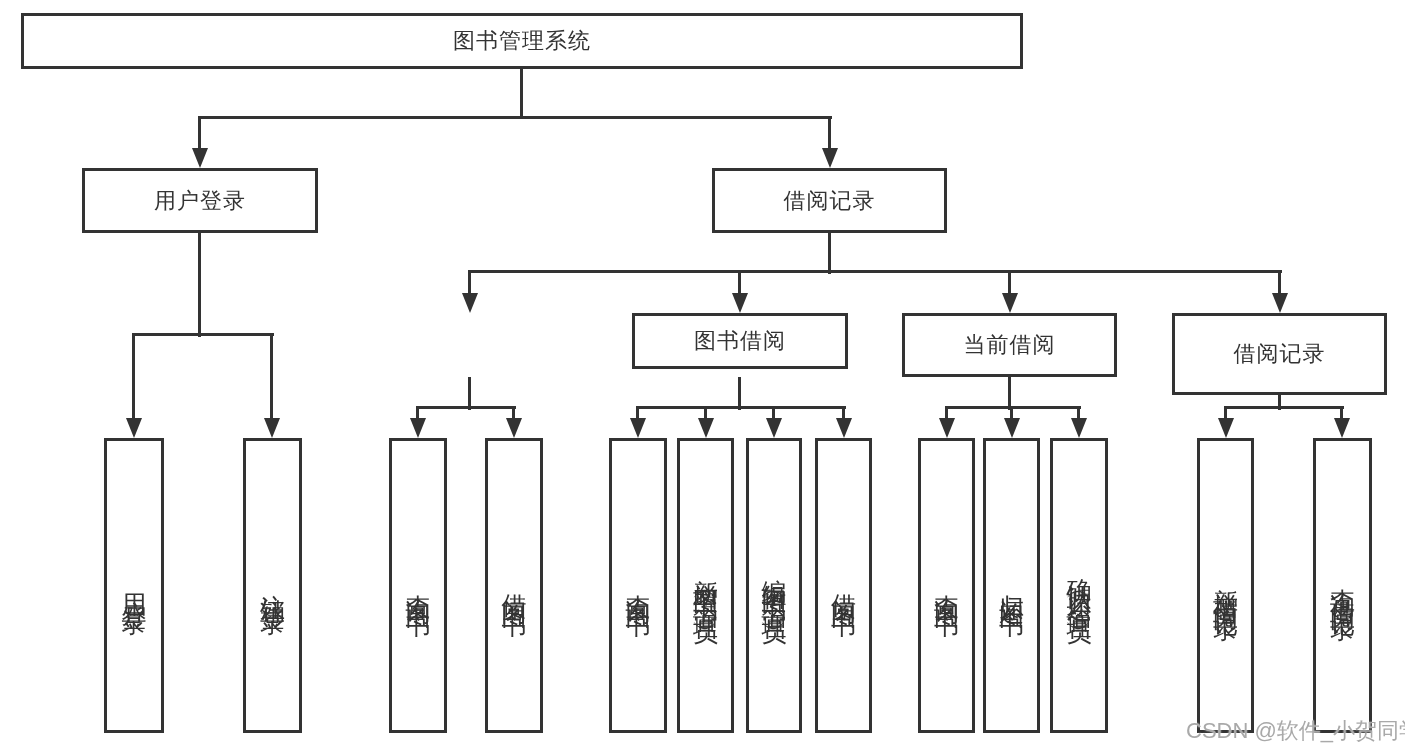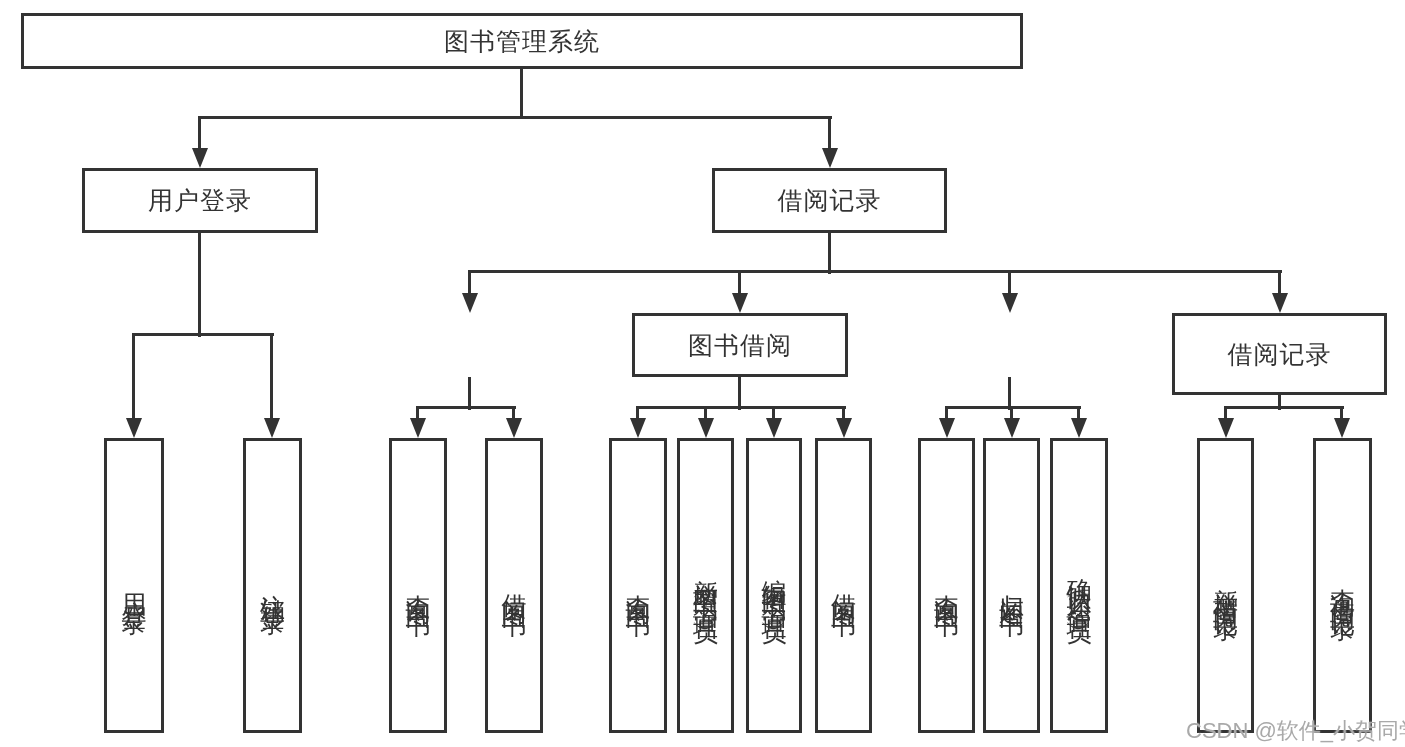--- a/index.html
+++ b/index.html
@@ -6,21 +6,21 @@
   .canvas {
     position:relative; width:1405px; height:747px; background:#ffffff;
     font-family:"Liberation Sans","DejaVu Sans",sans-serif; overflow:hidden;
   }
   .box {
     position:absolute; box-sizing:border-box; background:#ffffff;
     border:3px solid #333333; color:#333333;
     display:flex; align-items:center; justify-content:center;
     z-index:2;
   }
-  .box.h span { font-size:25px; letter-spacing:1px; white-space:nowrap; }
+  .box.h span { font-size:22px; letter-spacing:1px; white-space:nowrap; }
   .box.v span {
     writing-mode:vertical-rl; text-orientation:mixed;
     font-size:25px; letter-spacing:6px; line-height:1; white-space:nowrap;
   }
   .line { position:absolute; background:#333333; z-index:1; }
   .arrow {
     position:absolute; width:0; height:0; z-index:1;
     border-left:8px solid transparent; border-right:8px solid transparent;
     border-top:20px solid #333333;
   }
@@ -39,22 +39,25 @@
     <span>图书管理系统</span>
   </div>
 
   <div class="box h" style="left:82px;top:168px;width:236px;height:65px">
     <span>用户登录</span>
   </div>
   <div class="box h" style="left:712px;top:168px;width:235px;height:65px">
     <span>借阅记录</span>
   </div>
 
-  <div class="box h" style="left:632px;top:313px;width:216px;height:64px">
+  <div class="box h" style="left:632px;top:313px;width:216px;height:56px">
     <span>图书借阅</span>
+  </div>
+  <div class="box h" style="left:902px;top:313px;width:215px;height:64px">
+    <span>当前借阅</span>
   </div>
   <div class="box h" style="left:1172px;top:313px;width:215px;height:82px">
     <span>借阅记录</span>
   </div>
 
   <div class="box v" style="left:104px;top:438px;width:60px;height:295px">
     <span>用户登录</span>
   </div>
   <div class="box v" style="left:243px;top:438px;width:59px;height:295px">
     <span>注销登录</span>

